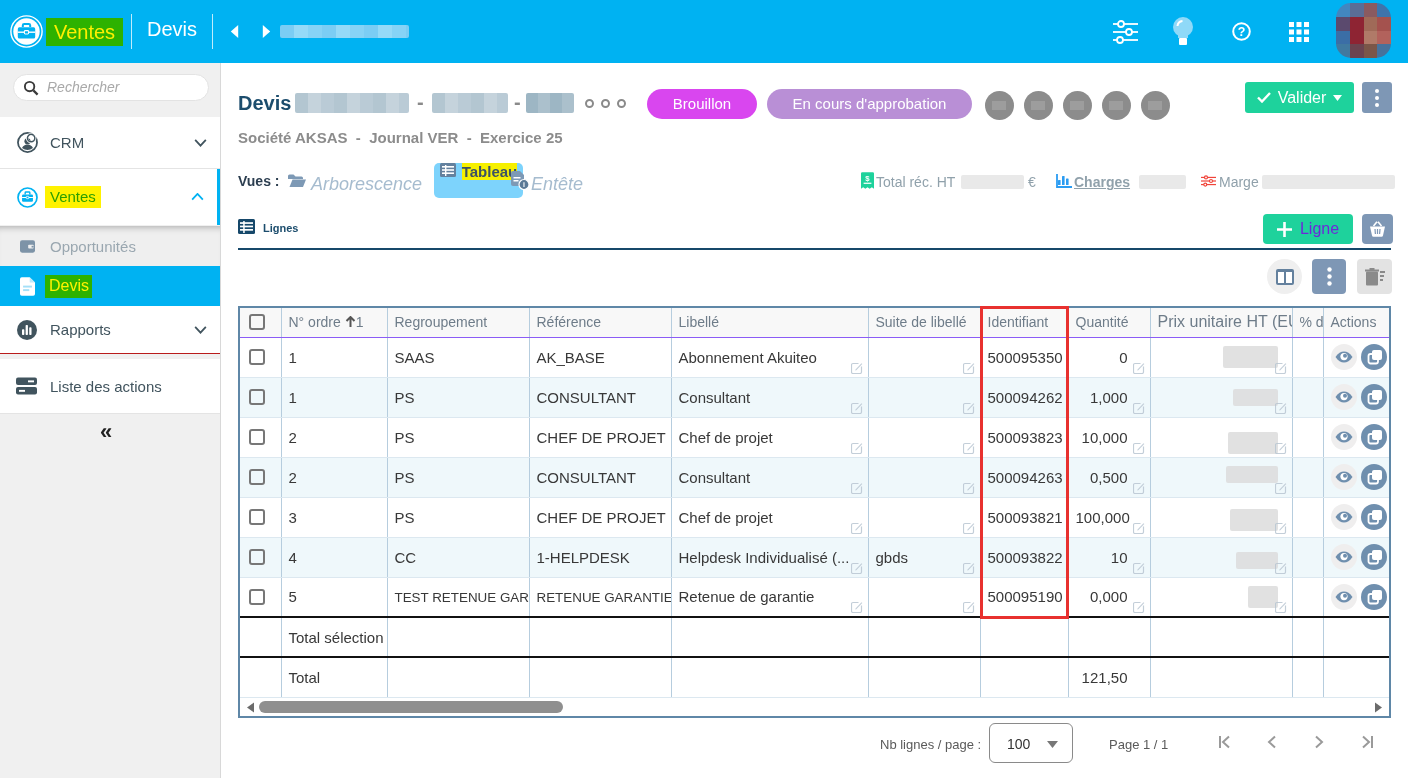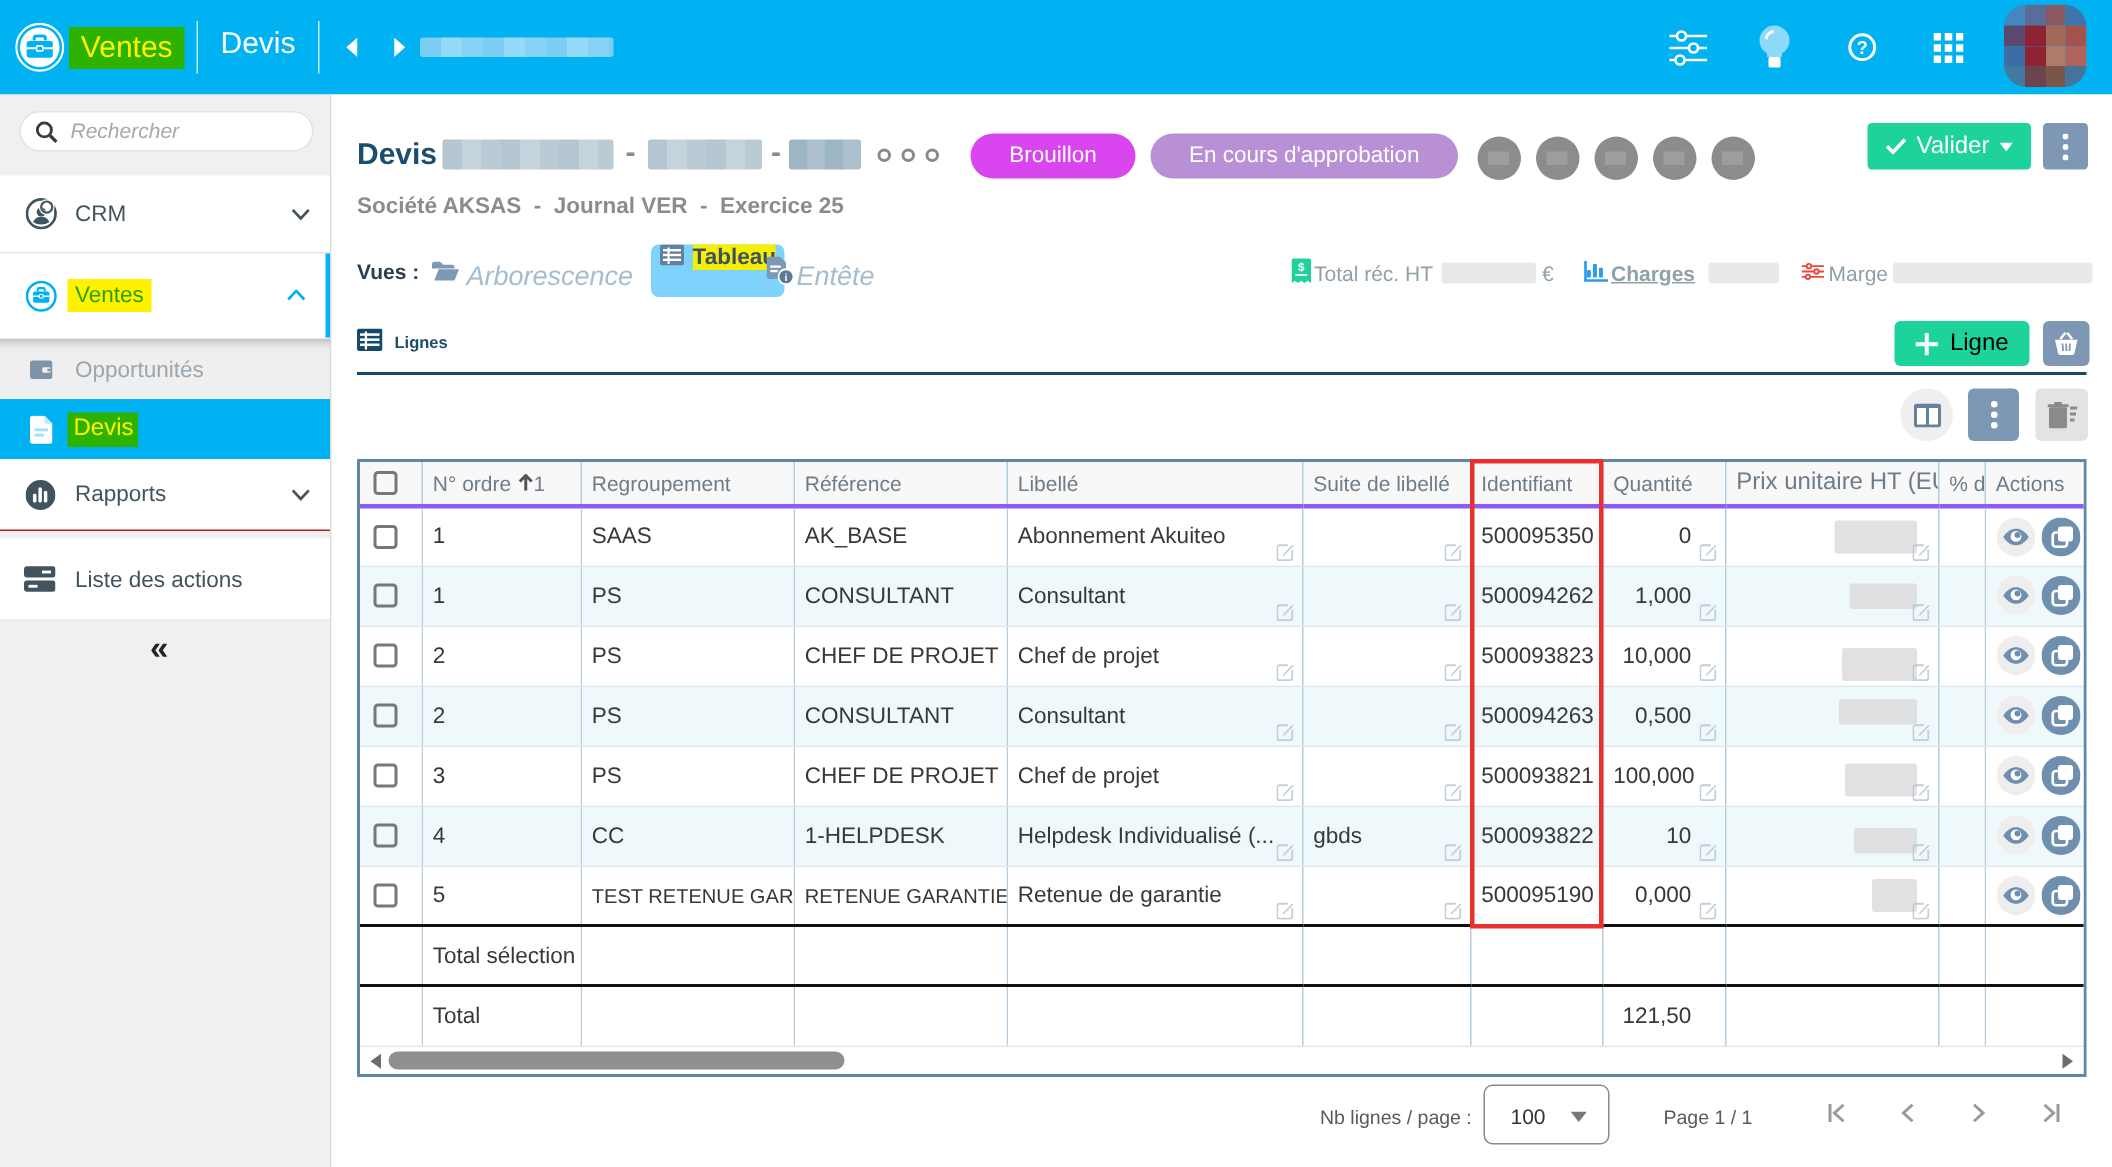--- a/index.html
+++ b/index.html
@@ -36,32 +36,32 @@
 .btn-valider { position:absolute; left:1024px; top:19px; width:109px; height:31px; background:#1ed29c; border-radius:3px; color:#fff; font-size:16px; display:flex; align-items:center; justify-content:center; gap:7px; }
 .btn-dots { position:absolute; left:1141px; top:19px; width:30px; height:31px; background:#7e97b5; border-radius:3px; display:flex; align-items:center; justify-content:center; }
 .subtitle { position:absolute; left:17px; top:66px; font-size:15px; font-weight:bold; color:#8c8c8c; }
 .vues-lbl { position:absolute; left:17px; top:110px; font-size:14px; font-weight:bold; color:#2c3e50; }
 .vue-item { position:absolute; top:111px; font-style:italic; color:#a6bccf; font-size:18px; }
 .btn-tableau { position:absolute; left:181px; top:100px; width:89px; height:35px; background:#7dd3fc; border-radius:5px; display:flex; align-items:flex-start; justify-content:center; gap:6px;margin-left:32px; }
 .btn-tableau span { background:#f6f000; color:#3c5264; font-weight:bold; font-size:15px; }
 .stat { position:absolute; top:111px; font-size:14px; color:#90a1ab; }
 .lignes-h { position:absolute; left:17px; top:156px; font-size:11px; font-weight:bold; color:#1c4d6d; }
 .lignes-line { position:absolute; left:17px; top:185px; width:1153px; height:2px; background:#16486a; }
-.btn-ligne { position:absolute; left:1042px; top:151px; width:90px; height:30px; background:#1ed29c; border-radius:4px; color:#000000; font-size:16px; display:flex; align-items:center; justify-content:center; gap:8px; }
+.btn-ligne { position:absolute; left:1042px; top:151px; width:90px; height:30px; background:#1ed29c; border-radius:4px; color:#6d28d9; font-size:16px; display:flex; align-items:center; justify-content:center; gap:8px; }
 .btn-basket { position:absolute; left:1141px; top:151px; width:31px; height:30px; background:#7e97b5; border-radius:4px; display:flex; align-items:center; justify-content:center; }
 .searchbar { position:absolute; left:17px; top:194px; width:1019px; height:38px; border:2px solid #7090ac; border-radius:8px; background:#fff; }
 .searchbar .ph { position:absolute; left:36px; top:9px; color:#5f6b76; font-size:14px; }
 .btn-cols { position:absolute; left:1046px; top:196px; width:35px; height:35px; background:#efefef; border-radius:50%; display:flex; align-items:center; justify-content:center; }
 .btn-dots2 { position:absolute; left:1091px; top:196px; width:34px; height:35px; background:#7e97b5; border-radius:4px; display:flex; align-items:center; justify-content:center; }
 .btn-trash { position:absolute; left:1136px; top:196px; width:35px; height:35px; background:#e3e3e3; border-radius:4px; display:flex; align-items:center; justify-content:center; }
 
 
 .tablewrap { position:absolute; left:17px; top:243px; width:1153px; border:2px solid #5f87a7; }
 table { border-collapse:collapse; table-layout:fixed; width:1149px; }
-th { height:29px; font-weight:normal; font-size:14px; color:#6e7c89; text-align:left; padding:0 5px 0 7px; border-right:1px solid #b6cdde; border-bottom:3px solid #8b5cf6; background:#f8f8f8; white-space:nowrap; overflow:hidden; }
+th { height:29px; font-weight:normal; font-size:14px; color:#6e7c89; text-align:left; padding:0 5px 0 7px; border-right:1px solid #b6cdde; border-bottom:1px solid #8b5cf6; background:#f8f8f8; white-space:nowrap; overflow:hidden; }
 td { height:40px; font-size:15px; color:#383838; padding:0 5px 0 7px; border-right:1px solid #b6cdde; border-bottom:1px solid #dce8f0; background:#fff; white-space:nowrap; overflow:hidden; position:relative; }
 tr.alt td { background:#eff8fb; }
 tr.totsel td, tr.tot td { border-top:2px solid #111; }
 td.num { text-align:right; padding-right:22px; }
 .pencil { position:absolute; right:5px; bottom:3px; opacity:.85; }
 .cbx { width:16px; height:16px; border:2px solid #777; border-radius:3px; margin-left:2px; }
 .scrollstrip { position:relative; height:18px; background:#fff; }
 .thumb { position:absolute; left:19px; top:3px; width:304px; height:12px; background:#8f8f8f; border-radius:7px; }
 .redbox { position:absolute; left:759px; top:243px; width:89px; height:313px; border:3px solid #e8312f; pointer-events:none; }
 

